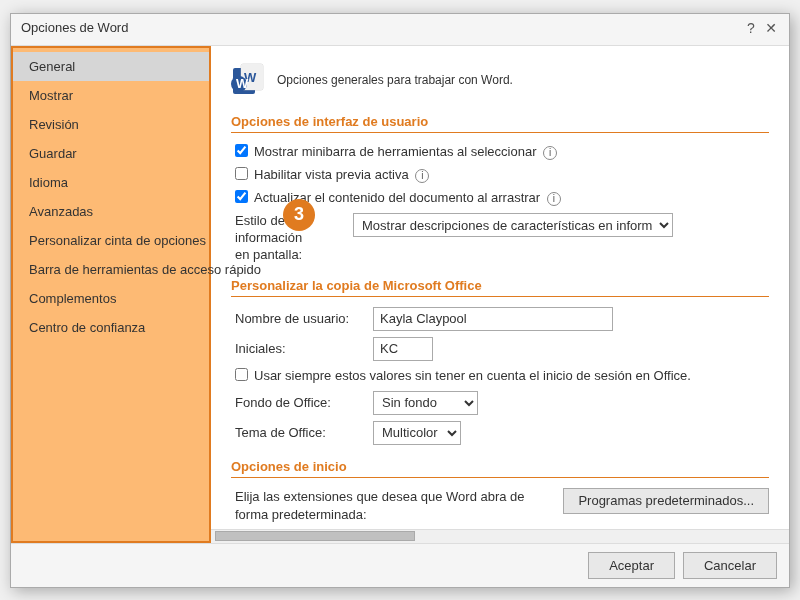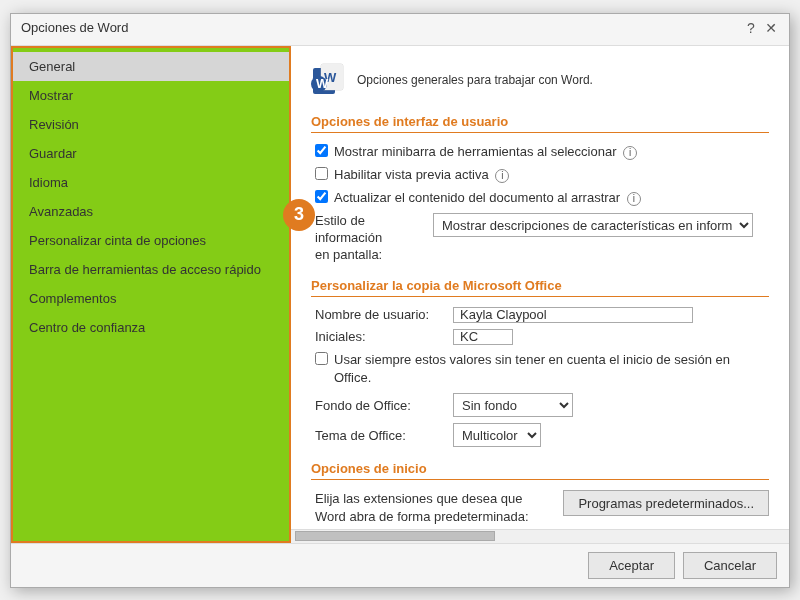--- a/index.html
+++ b/index.html
@@ -47,23 +47,23 @@
       font-size: 14px;
     }
     
     .content-area {
       display: flex;
       flex: 1;
       overflow: hidden;
     }
     
     .sidebar {
-      width: 280px;
+      width: 200px;
       border-right: 1px solid #ddd;
-      background: #84cc16;
+      background: #fdba74;
       padding: 4px 0;
       border: 2px solid #e07b20;
     }
     
     .sidebar-item {
       padding: 7px 16px;
       cursor: pointer;
       color: #333;
       white-space: nowrap;
     }
@@ -156,21 +156,21 @@
     }
     
     .field-label {
       min-width: 100px;
       color: #333;
     }
     
     .field-input {
       border: 1px solid #aaa;
       padding: 3px 6px;
-      height: 16px;
+      height: 24px;
       font-size: 13px;
       color: #333;
     }
     
     .field-input-wide {
       width: 240px;
     }
     
     .field-input-small {
       width: 60px;
@@ -183,21 +183,21 @@
       font-size: 13px;
       background: #fff;
       color: #333;
     }
     
     .select-wide {
       width: 320px;
     }
     
     .select-medium {
-      width: 120px;
+      width: 105px;
     }
     
     .select-small {
       width: 88px;
     }
     
     .btn-default {
       background: #e8e8e8;
       border: 1px solid #aaa;
       padding: 4px 14px;

